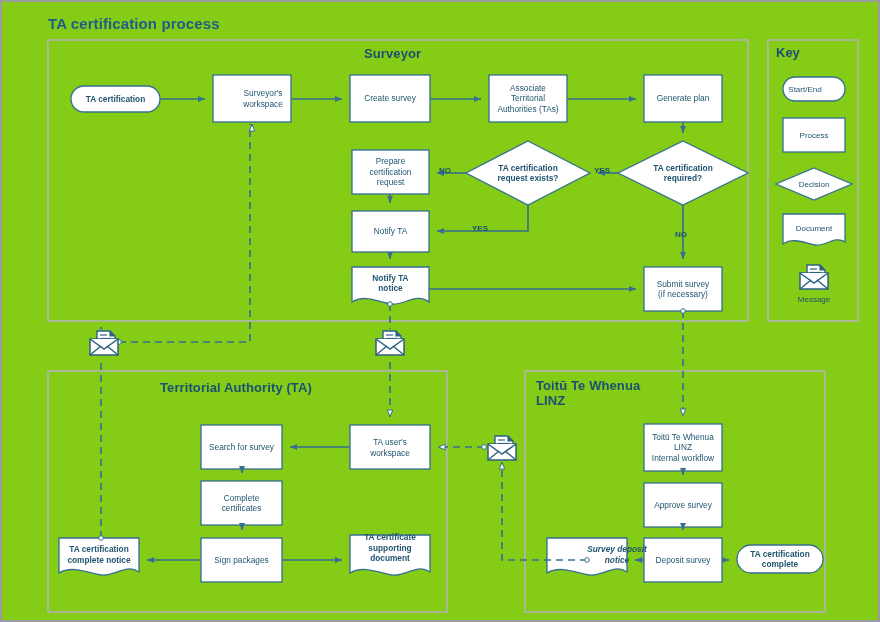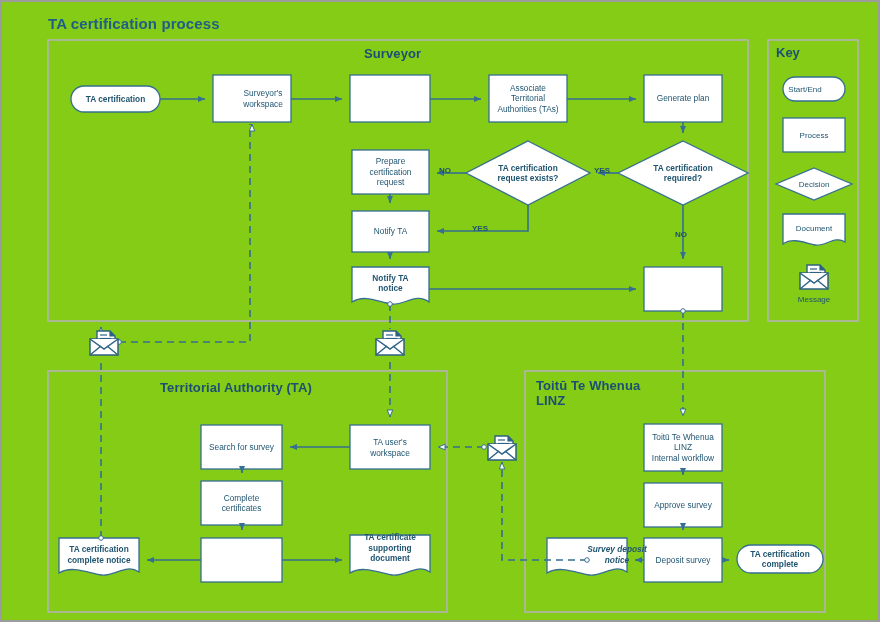--- a/index.html
+++ b/index.html
@@ -217,36 +217,39 @@
 
     <rect x="781" y="75" width="62" height="24" rx="12" ry="12" fill="#ffffff" stroke="#356f91" stroke-width="1.3"></rect>
     <rect x="781" y="116" width="62" height="34" fill="#ffffff" stroke="#356f91" stroke-width="1.3"></rect>
     <polygon points="812,166 850,182 812,198 774,182" fill="#ffffff" stroke="#356f91" stroke-width="1.3"></polygon>
     <path d="M781,212 H843 V240 C833,233 823,245 813,243 C803,241 791,235 781,242 Z" fill="#ffffff" stroke="#356f91" stroke-width="1.3"></path>
     <use href="#msg-icon" x="796" y="262" width="32" height="26"></use>
   </svg>
 
   <div class="node-label bold" style="left:69px; top:84px; width:89px; height:26px;">TA certification</div>
   <div class="node-label" style="left:211px; top:73px; width:78px; height:47px;margin-left:11px;">Surveyor's<br>workspace</div>
+  <div class="node-label" style="left:348px; top:73px; width:80px; height:47px;">Create survey</div>
   <div class="node-label" style="left:487px; top:73px; width:78px; height:47px;">Associate<br>Territorial<br>Authorities (TAs)</div>
   <div class="node-label" style="left:642px; top:73px; width:78px; height:47px;">Generate plan</div>
   <div class="node-label bold" style="left:626px; top:149px; width:110px; height:44px;">TA certification<br>required?</div>
   <div class="node-label bold" style="left:472px; top:149px; width:108px; height:44px;">TA certification<br>request exists?</div>
   <div class="node-label" style="left:350px; top:148px; width:77px; height:44px;">Prepare<br>certification<br>request</div>
   <div class="node-label" style="left:350px; top:209px; width:77px; height:41px;">Notify TA</div>
   <div class="node-label bold" style="left:350px; top:265px; width:77px; height:32px;">Notify TA<br>notice</div>
+  <div class="node-label" style="left:642px; top:265px; width:78px; height:44px;">Submit survey<br>(if necessary)</div>
 
   <div class="edge-label" style="left:437px; top:164px;">NO</div>
   <div class="edge-label" style="left:592px; top:164px;">YES</div>
   <div class="edge-label" style="left:470px; top:222px;">YES</div>
   <div class="edge-label" style="left:673px; top:228px;">NO</div>
 
   <div class="node-label" style="left:348px; top:423px; width:80px; height:45px;">TA user's<br>workspace</div>
   <div class="node-label" style="left:197px; top:423px; width:85px; height:44px;">Search for survey</div>
   <div class="node-label" style="left:199px; top:479px; width:81px; height:44px;">Complete<br>certificates</div>
+  <div class="node-label" style="left:199px; top:536px; width:81px; height:44px;">Sign packages</div>
   <div class="node-label bold" style="left:57px; top:536px; width:80px; height:33px;">TA certification<br>complete notice</div>
   <div class="node-label bold" style="left:348px; top:533px; width:80px; height:26px;">TA certificate<br>supporting<br>document</div>
 
   <div class="node-label" style="left:640px; top:422px; width:82px; height:47px;">Toitū Te Whenua<br>LINZ<br>Internal workflow</div>
   <div class="node-label" style="left:642px; top:481px; width:78px; height:44px;">Approve survey</div>
   <div class="node-label" style="left:642px; top:536px; width:78px; height:44px;">Deposit survey</div>
   <div class="node-label bold" style="left:575px; top:536px; width:80px; height:33px;font-style:italic;">Survey deposit<br>notice</div>
   <div class="node-label bold" style="left:735px; top:543px; width:86px; height:28px;">TA certification<br>complete</div>
 
   <div class="key-label" style="left:781px; top:75px; width:44px; height:24px;">Start/End</div>

